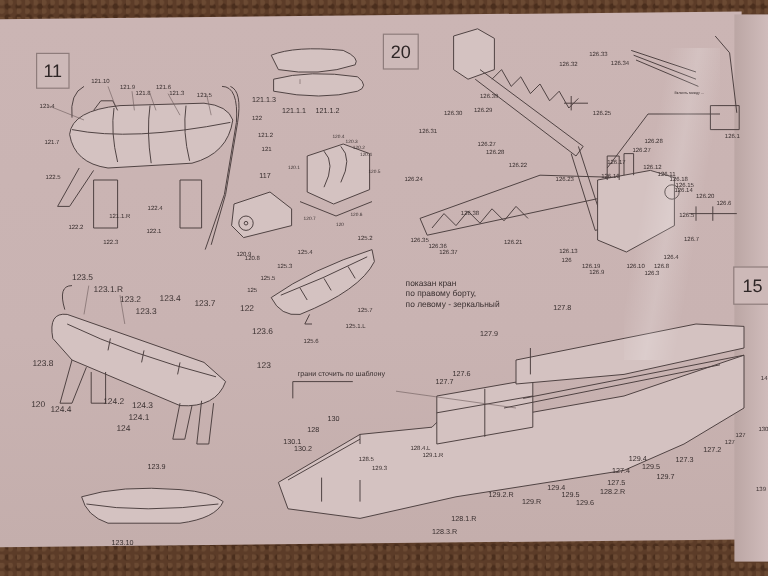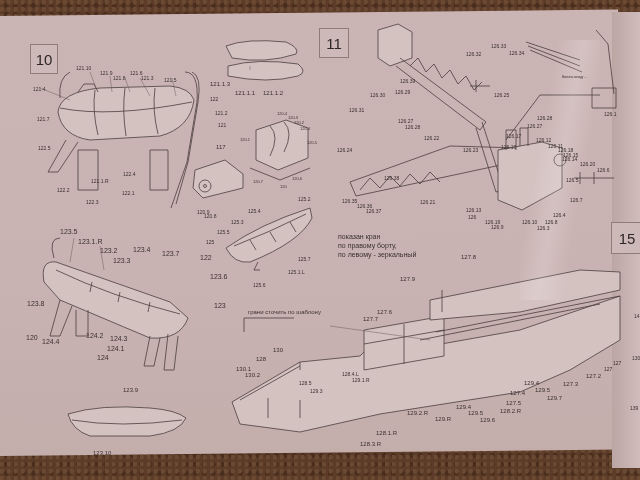--- a/index.html
+++ b/index.html
@@ -144,24 +144,24 @@
     <path class="lead" d="M74,238 L70,262"></path>
       <path class="lead" d="M100,246 L104,270"></path>
     <path class="lead" d="M250,66 L250,70"></path>
     <path class="lead" d="M330,326 L430,340"></path>
   </g>
 </svg>
 
 <div class="glare"></div>
 
 <div class="step-box" style="left:30px;top:44px;width:26px;height:28px;">
-    <span>10</span>
+    <span>11</span>
   </div>
 <div class="step-box" style="left:319px;top:28px;width:28px;height:28px;">
-    <span>11</span>
+    <span>20</span>
   </div>
 <div class="step-box" style="left:611px;top:222px;width:30px;height:30px;">
     <span>15</span>
   </div>
 
 <div>
   <span class="lbl s5" style="left:76px;top:66px">121.10</span>
   <span class="lbl s5" style="left:100px;top:71px">121.9</span>
   <span class="lbl s5" style="left:113px;top:76px">121.8</span>
   <span class="lbl s5" style="left:130px;top:71px">121.6</span>

